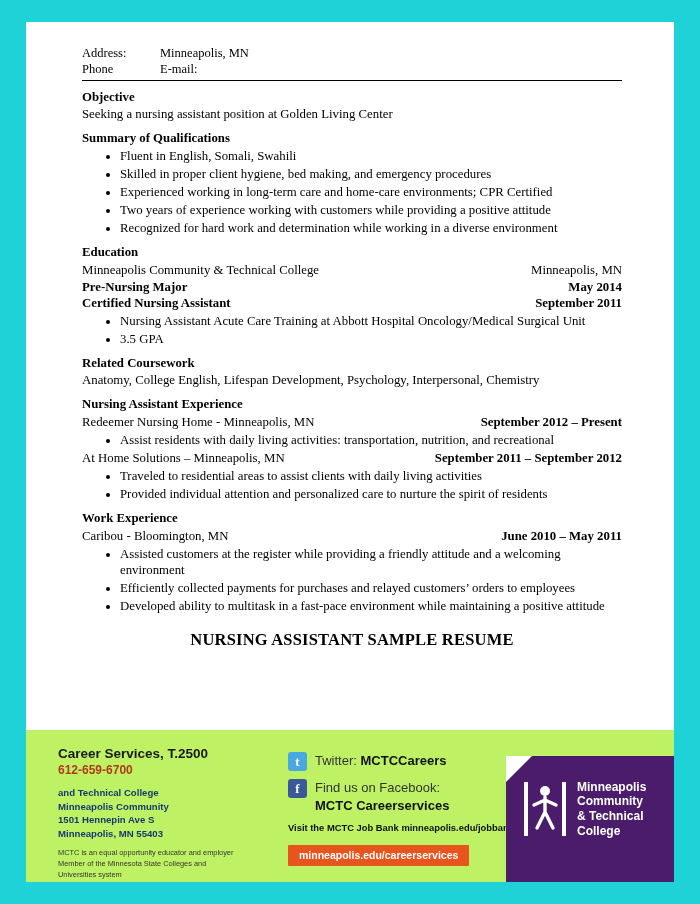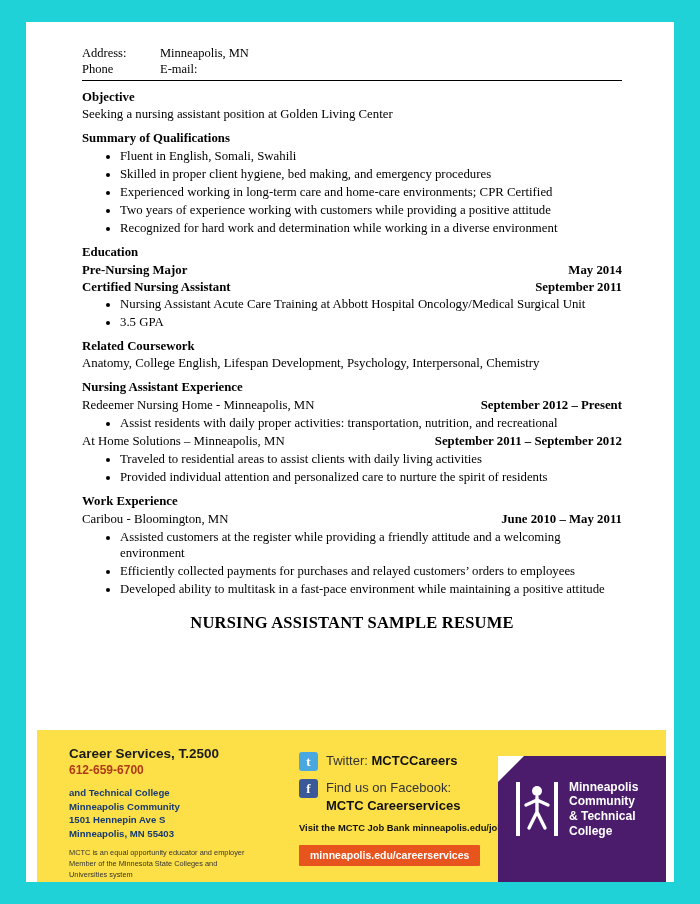--- a/index.html
+++ b/index.html
@@ -86,25 +86,24 @@
     font-size: 16.5px;
     font-weight: bold;
     margin: 16px 0 0 0;
     letter-spacing: 0.2px;
   }
 
   
   .footer {
     position: absolute;
     left: 0;
-    right: 8px;
+    right: 0;
     bottom: 0;
     height: 152px;
-    background: #fde047;
-    margin-left: 11px;
+    background: #bef264;
   }
   .footer-inner {
     position: relative;
     height: 100%;
   }
   .cs-block {
     position: absolute;
     left: 32px;
     top: 16px;
     width: 210px;
@@ -253,20 +252,24 @@
     <ul class="bullets">
       <li>Fluent in English, Somali, Swahili</li>
       <li>Skilled in proper client hygiene, bed making, and emergency procedures</li>
       <li>Experienced working in long-term care and home-care environments; CPR Certified</li>
       <li>Two years of experience working with customers while providing a positive attitude</li>
       <li>Recognized for  hard work and determination while working in a diverse environment</li>
     </ul>
 
     <div class="sec-head">Education</div>
     <div class="row">
+      <div class="left">Minneapolis Community &amp; Technical College</div>
+      <div class="right">Minneapolis, MN</div>
+    </div>
+    <div class="row">
       <div class="left b">Pre-Nursing Major</div>
       <div class="right b">May 2014</div>
     </div>
     <div class="row">
       <div class="left b">Certified Nursing Assistant</div>
       <div class="right b">September 2011</div>
     </div>
     <ul class="bullets">
       <li>Nursing Assistant Acute Care Training at Abbott Hospital Oncology/Medical Surgical Unit</li>
       <li>3.5 GPA</li>
@@ -274,21 +277,21 @@
 
     <div class="sec-head">Related Coursework</div>
     <div class="line">Anatomy, College English, Lifespan Development, Psychology, Interpersonal, Chemistry</div>
 
     <div class="sec-head">Nursing Assistant Experience</div>
     <div class="row">
       <div class="left">Redeemer Nursing Home - Minneapolis, MN</div>
       <div class="right b">September 2012 – Present</div>
     </div>
     <ul class="bullets">
-      <li>Assist residents with daily proper activities: transportation, nutrition, and recreational</li>
+      <li>Assist residents with daily living activities: transportation, nutrition, and recreational</li>
     </ul>
     <div class="row" style="">
       <div class="left">At Home Solutions – Minneapolis, MN</div>
       <div class="right b">September 2011 – September 2012</div>
     </div>
     <ul class="bullets">
       <li>Traveled to residential areas to assist clients with daily living activities</li>
       <li>Provided individual attention and personalized care to nurture the spirit of residents</li>
     </ul>
 

